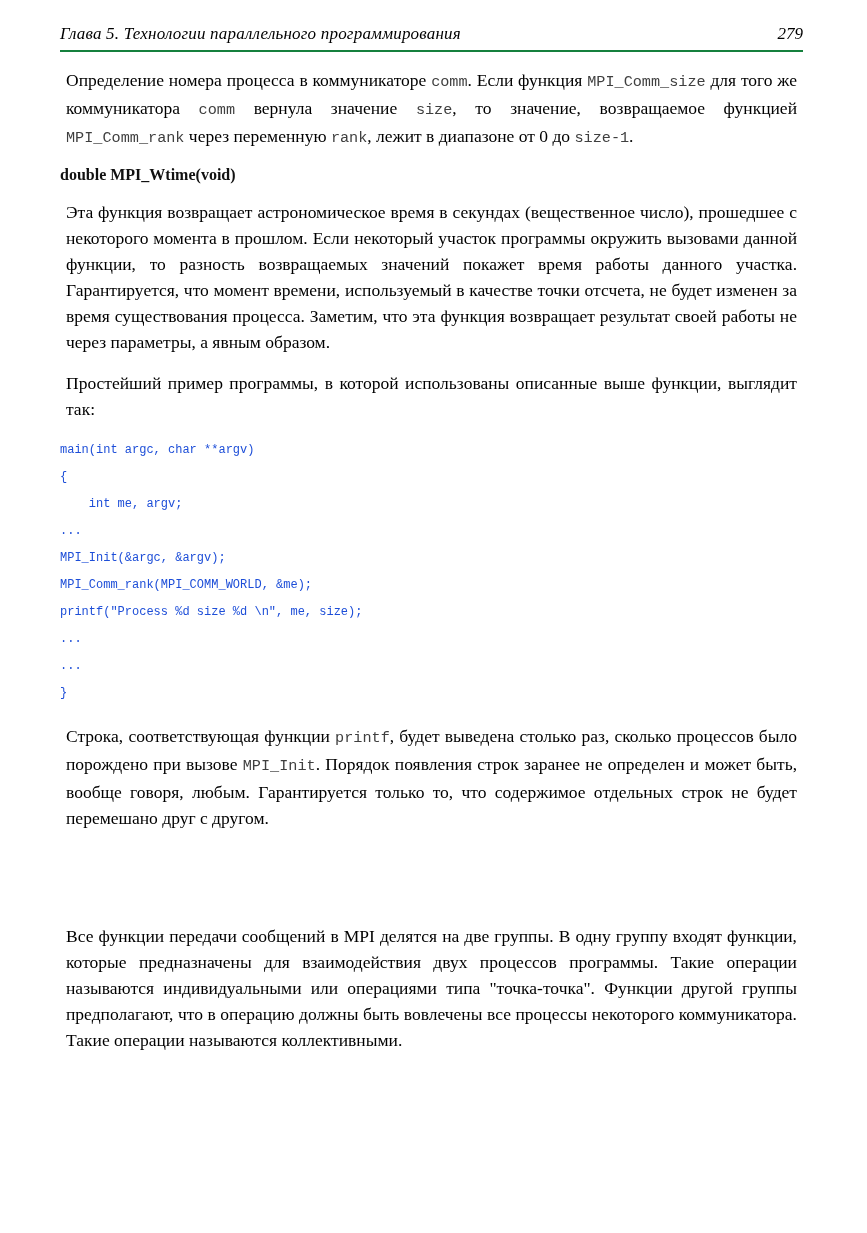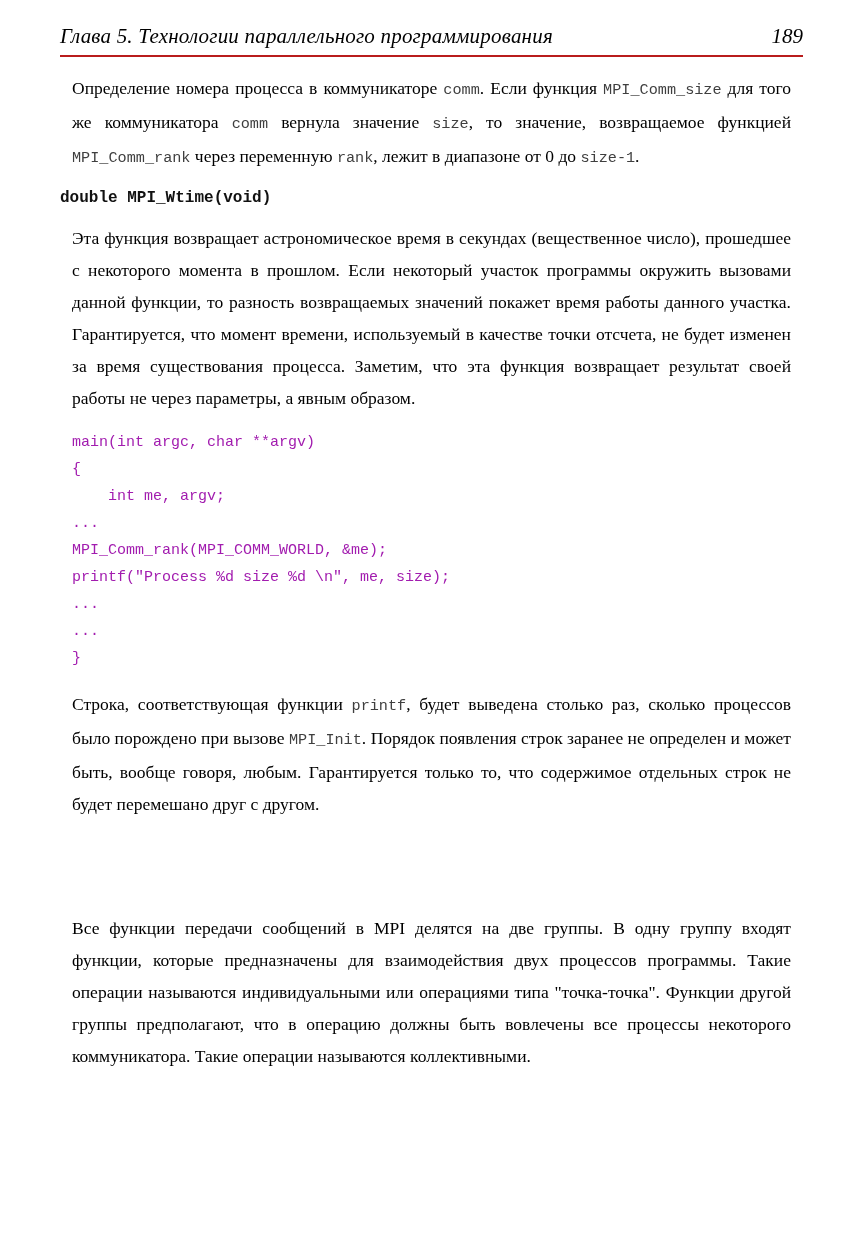--- a/index.html
+++ b/index.html
@@ -16,81 +16,83 @@
     padding: 24px 64px 0 60px;
     font-family: "Liberation Serif", serif;
     color: #000000;
     overflow: hidden;
   }
   .page-header {
     display: flex;
     justify-content: space-between;
     align-items: baseline;
     font-style: italic;
-    font-size: 21px;
+    font-size: 17px;
     padding-bottom: 6px;
-    border-bottom: 2px solid #b91c1c;
+    border-bottom: 2px solid #15803d;
   }
   .chapter-title { letter-spacing: 0.2px; }
   .page-number { font-style: italic; }
 
   p.body-para {
     font-size: 17.5px;
-    line-height: 32px;
+    line-height: 26px;
     text-align: justify;
     text-align-last: left;
-    margin: 15px 12px;
+    margin: 15px 6px;
   }
   .first-para { margin-top: 22px; }
 
   .mono {
     font-family: "Liberation Mono", "DejaVu Sans Mono", monospace;
     font-size: 15.2px;
     color: #3f3f3f;
   }
   .code-heading {
-    font-family: Liberation Mono, monospace;
+    font-family: Liberation Serif, serif;
     font-weight: bold;
     font-size: 16px;
     color: #111111;
     margin: 2px 0 14px 0;
   }
   .code-block {
     font-family: "Liberation Mono", "DejaVu Sans Mono", monospace;
-    font-size: 15px;
+    font-size: 12px;
     line-height: 27px;
-    color: #a21caf;
-    margin: 12px 0 16px 12px;
+    color: #1d4ed8;
+    margin: 12px 0 16px 0;
   }
   .code-line { white-space: pre; }
 
   .section-spacer { height: 62px; }
 </style>
 </head>
 <body>
 
 <div class="page">
 
   <div class="page-header">
     <span class="chapter-title">Глава 5. Технологии параллельного программирования</span>
-    <span class="page-number">189</span>
+    <span class="page-number">279</span>
   </div>
 
   <p class="body-para first-para"><span>Определение номера процесса в коммуникаторе </span><span class="mono">comm</span><span>. Если функция </span><span class="mono">MPI_Comm_size</span><span> для того же коммуникатора </span><span class="mono">comm</span><span> вернула значение </span><span class="mono">size</span><span>, то значение, возвращаемое функцией </span><span class="mono">MPI_Comm_rank</span><span> через переменную </span><span class="mono">rank</span><span>, лежит в диапазоне от 0 до </span><span class="mono">size-1</span><span>.</span></p>
 
   <div class="code-heading">double MPI_Wtime(void)</div>
 
   <p class="body-para">Эта функция возвращает астрономическое время в секундах (вещественное число), прошедшее с некоторого момента в прошлом. Если некоторый участок программы окружить вызовами данной функции, то разность возвращаемых значений покажет время работы данного участка. Гарантируется, что момент времени, используемый в качестве точки отсчета, не будет изменен за время существования процесса. Заметим, что эта функция возвращает результат своей работы не через параметры, а явным образом.</p>
 
+  <p class="body-para">Простейший пример программы, в которой использованы описанные выше функции, выглядит так:</p>
 
   <div class="code-block">
     <div class="code-line">main(int argc, char **argv)</div>
     <div class="code-line">{</div>
     <div class="code-line">    int me, argv;</div>
     <div class="code-line">...</div>
+    <div class="code-line">MPI_Init(&amp;argc, &amp;argv);</div>
     <div class="code-line">MPI_Comm_rank(MPI_COMM_WORLD, &amp;me);</div>
     <div class="code-line">printf("Process %d size %d \n", me, size);</div>
     <div class="code-line">...</div>
     <div class="code-line">...</div>
     <div class="code-line">}</div>
   </div>
 
   <p class="body-para"><span>Строка, соответствующая функции </span><span class="mono">printf</span><span>, будет выведена столько раз, сколько процессов было порождено при вызове </span><span class="mono">MPI_Init</span><span>. Порядок появления строк заранее не определен и может быть, вообще говоря, любым. Гарантируется только то, что содержимое отдельных строк не будет перемешано друг с другом.</span></p>
 
   <div class="section-spacer"></div>

